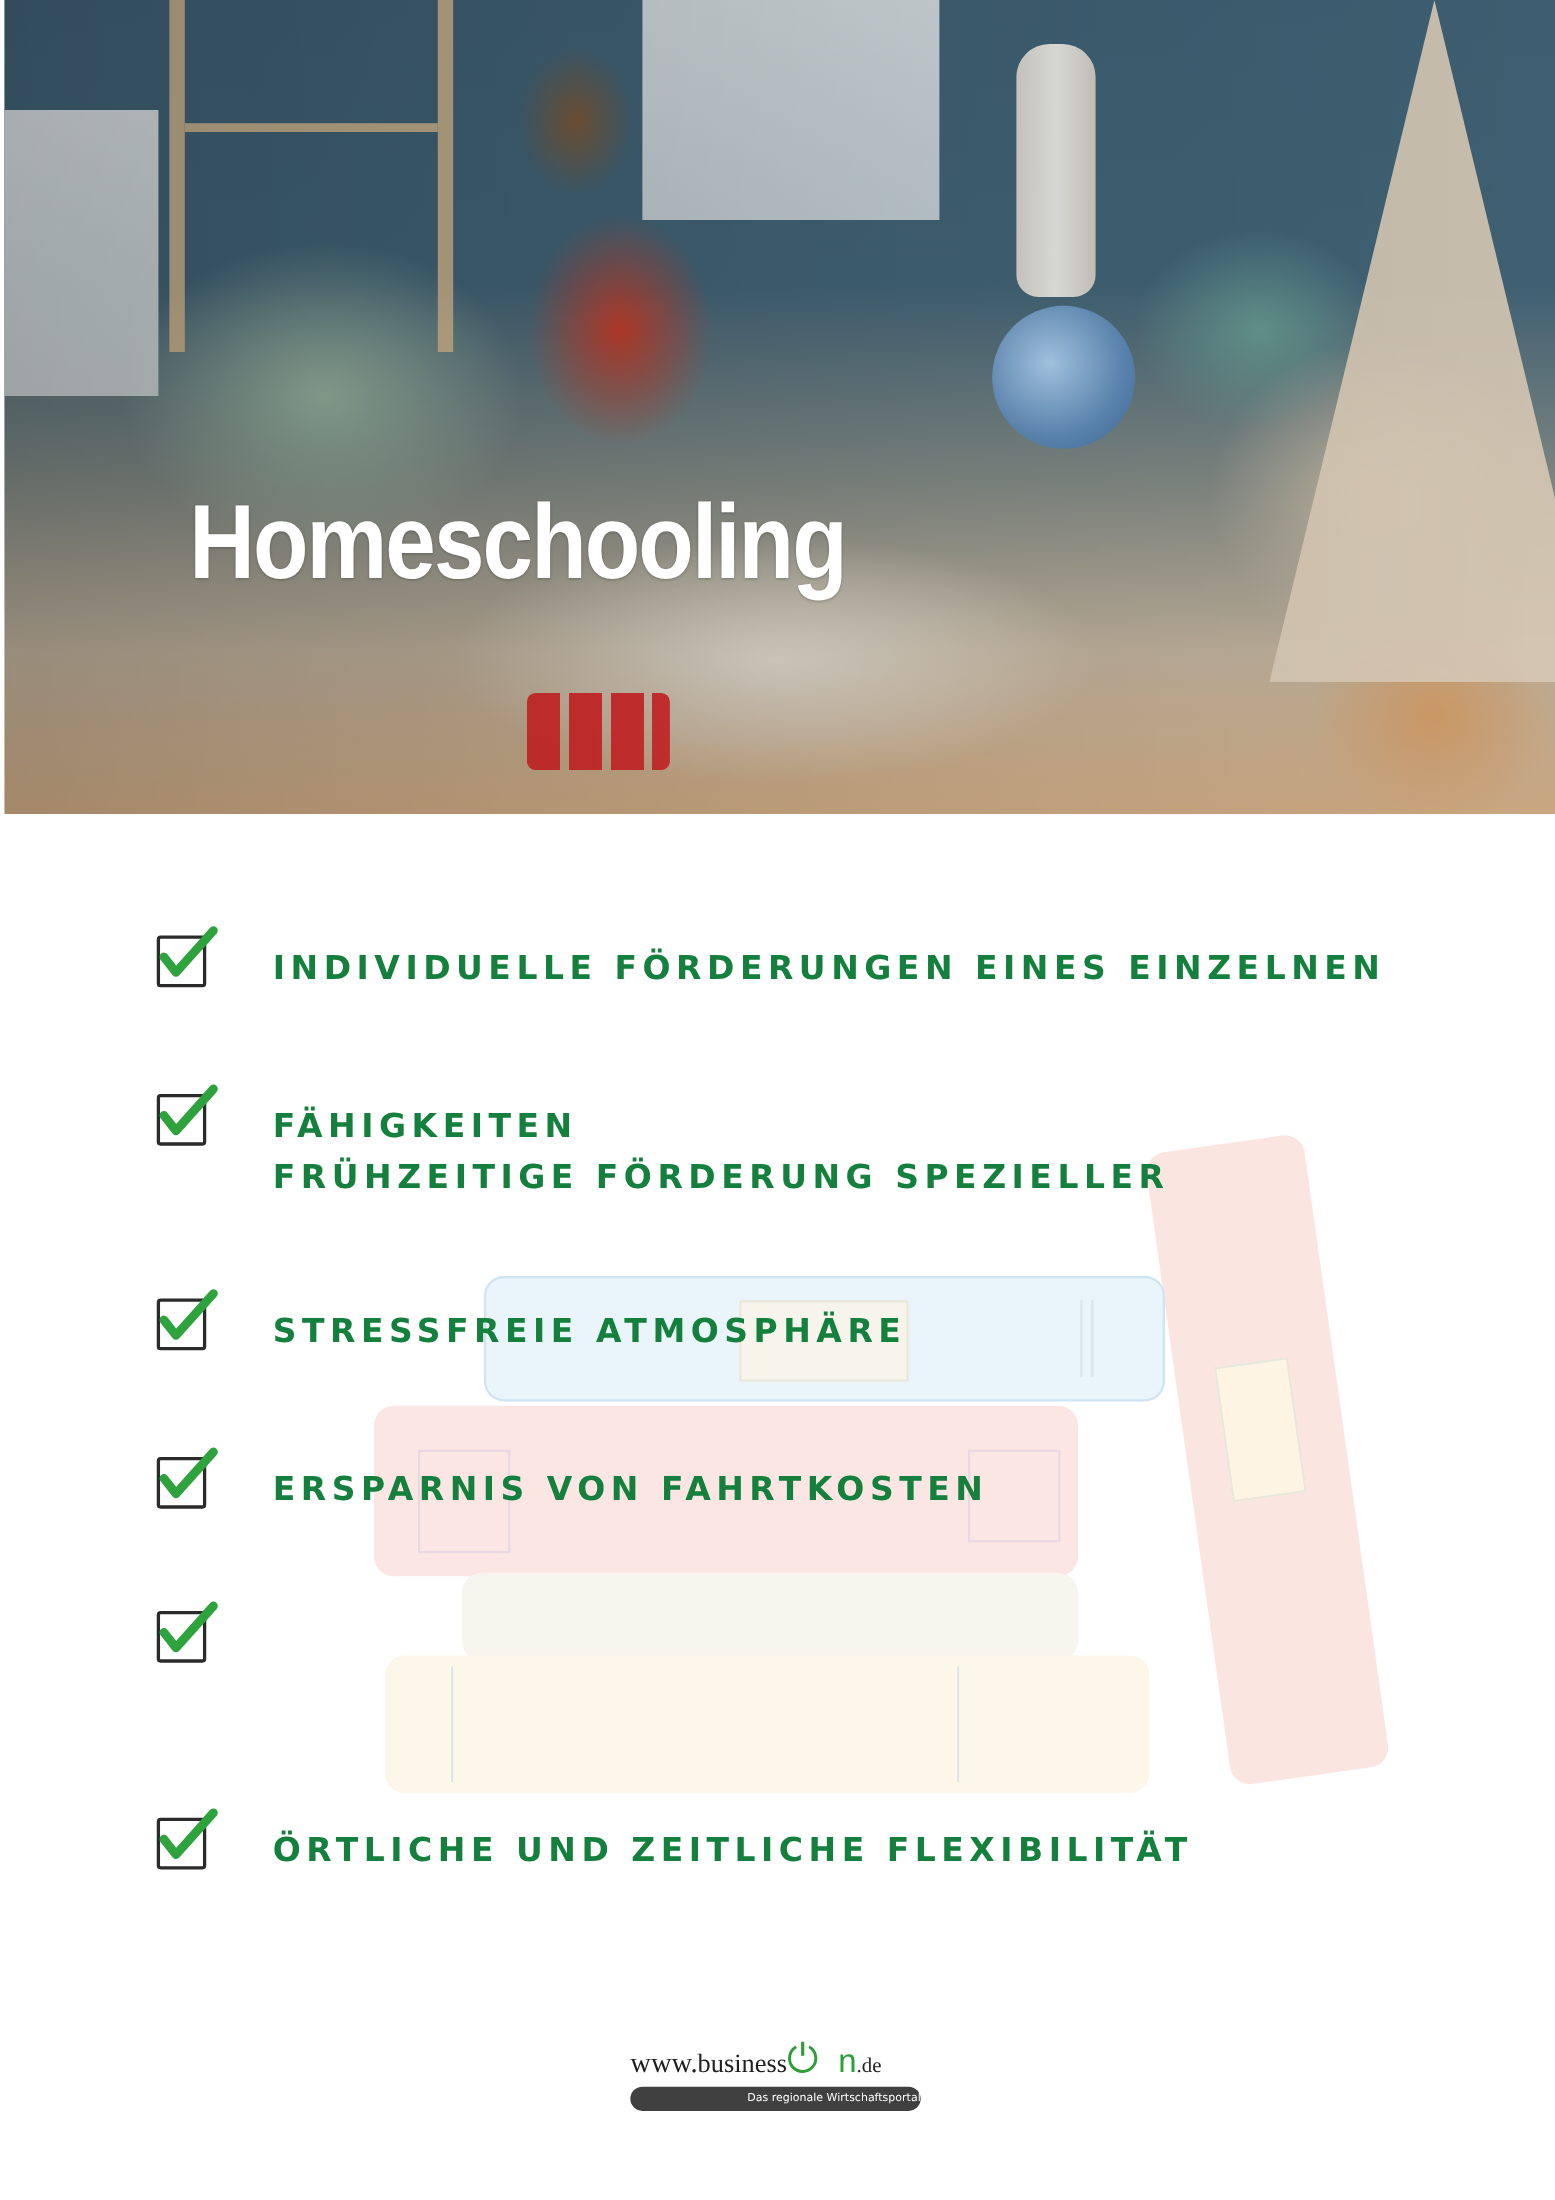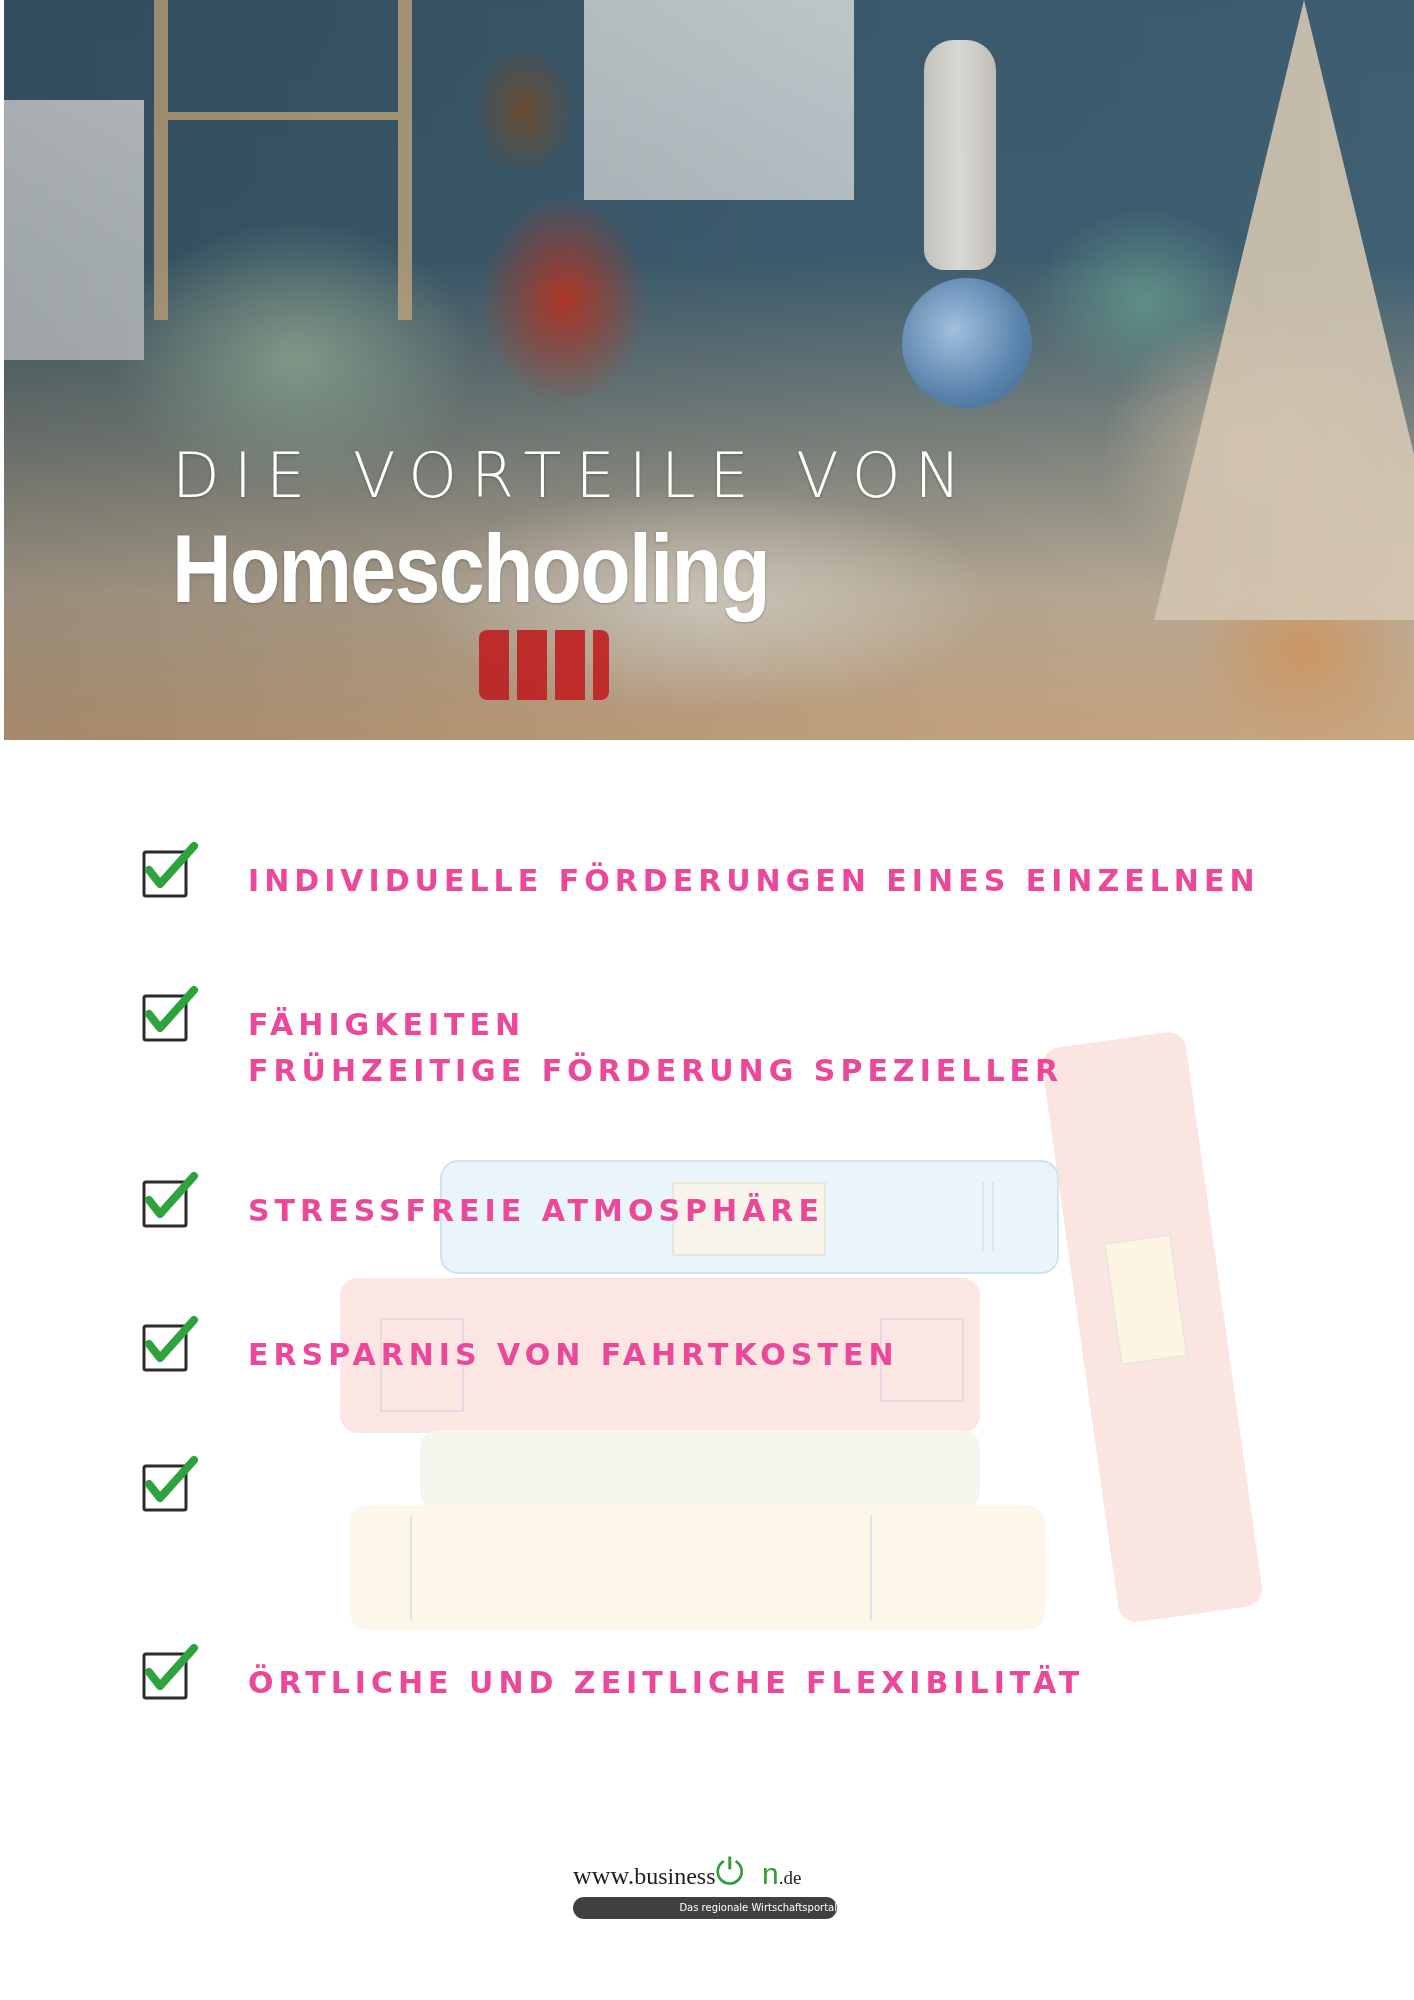--- a/index.html
+++ b/index.html
@@ -34,21 +34,21 @@
   .b-red{left:0px;top:238px;width:640px;height:155px;background:#fbe6e3;}
   .b-cream{left:80px;top:390px;width:560px;height:80px;background:#f6f5ee;}
   .b-yellow{left:10px;top:465px;width:695px;height:125px;background:#fdf7ea;}
   .b-tall{left:700px;top:10px;width:145px;height:580px;background:#fbe5e1;transform:rotate(-8deg);transform-origin:top left;}
   .b-label{position:absolute;background:#fdf4e4;border:2px solid #e9e6dc;}
   .b-line{position:absolute;width:2px;background:#dde4ec;}
 
   .checklist{position:absolute;left:140px;top:840px;width:1180px;}
   .item{position:absolute;left:0;width:1180px;display:flex;align-items:flex-start;}
   .check{position:absolute;left:0;top:0;width:64px;height:64px;}
-  .item-text{position:absolute;left:108px;font-family:"DejaVu Sans",sans-serif;font-weight:700;font-size:30px;letter-spacing:5px;line-height:46px;color:#ec4899;text-transform:uppercase;white-space:nowrap;}
+  .item-text{position:absolute;left:108px;font-family:"DejaVu Sans",sans-serif;font-weight:700;font-size:30px;letter-spacing:5px;line-height:46px;color:#15803d;text-transform:uppercase;white-space:nowrap;}
 
   .logo{position:absolute;left:573px;top:1855px;width:270px;height:60px;}
   .logo .url{position:absolute;left:0;top:0;font-family:"Liberation Serif",serif;color:#1f1f1f;white-space:nowrap;line-height:34px;}
   .logo .url .www{font-size:26px;}
   .logo .url .biz{font-size:24px;}
   .logo .url .on{font-size:36px;color:#2f9e3a;font-family:"Liberation Sans",sans-serif;}
   .logo .url .de{font-size:19px;}
   .logo .pill{position:absolute;left:0;top:42px;width:264px;height:22px;border-radius:11px;background:#404040;color:#ffffff;font-family:"DejaVu Sans",sans-serif;font-size:10px;line-height:22px;text-align:right;}
 </style>
 </head>
@@ -59,21 +59,20 @@
   <div class="window"></div>
   <div class="shelf"></div>
   <div class="vase"></div>
   <div class="globe"></div>
   <div class="tent"></div>
   <div class="caps"></div>
   <div class="shade"></div>
 </div>
 
 <div class="hero-title">
-  <div class="kicker">DIE VORTEILE VON</div>
   <div class="main">Homeschooling</div>
 </div>
 
 <div class="books">
   <div class="book b-tall">
     <div class="b-label" style="left:36px;top:200px;width:64px;height:120px;"></div>
   </div>
   <div class="book b-blue">
     <div class="b-label" style="left:230px;top:20px;width:150px;height:70px;background:#f7f4ec;"></div>
     <div class="b-line" style="left:540px;top:20px;height:70px;"></div>

